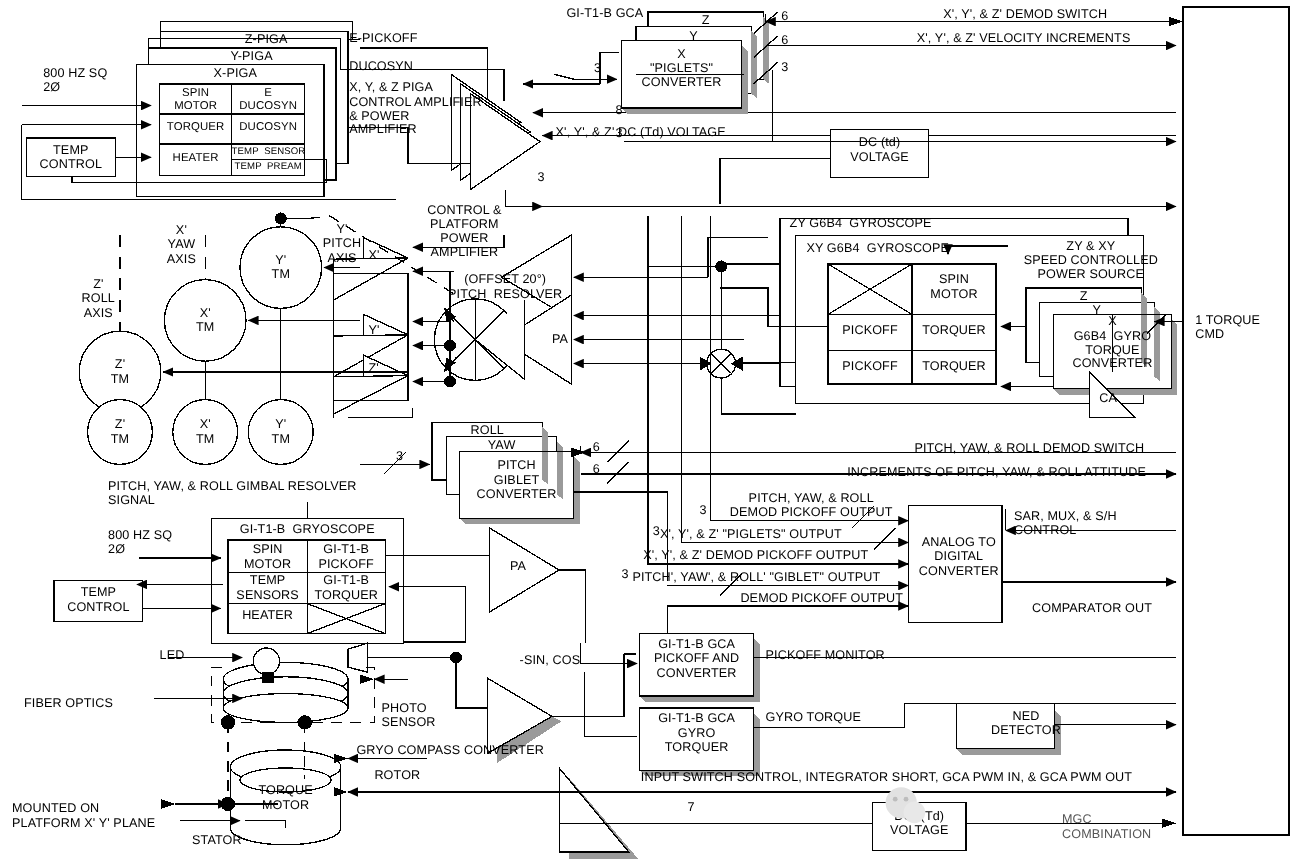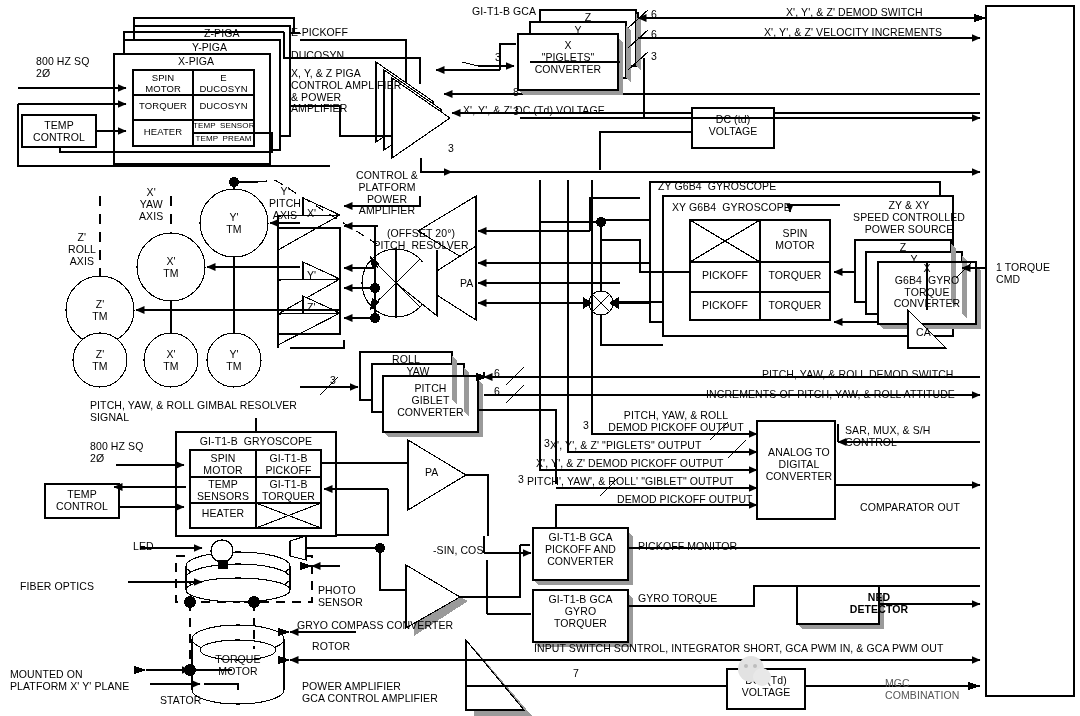--- a/index.html
+++ b/index.html
@@ -523,33 +523,31 @@
 <div class="lbl s10" style="left:20px;top:581px;">FIBER OPTICS</div>
 <div class="lbl s10" style="left:318px;top:565px;margin-top:20px;">PHOTO
 SENSOR</div>
 <div class="lbl s10" style="left:297px;top:620px;">GRYO COMPASS CONVERTER</div>
 <div class="lbl s10" style="left:312px;top:641px;">ROTOR</div>
 <div class="lbl s10 ctr" style="left:206px;top:654px;width:64px;">TORQUE
 MOTOR</div>
 <div class="lbl s10" style="left:160px;top:695px;">STATOR</div>
 <div class="lbl s10" style="left:10px;top:669px;">MOUNTED ON
 PLATFORM X' Y' PLANE</div>
-<div class="lbl s10" style="left:302px;top:681px;">POWER AMPLIFIER
-GCA CONTROL AMPLIFIER</div>
 <div class="lbl s10" style="left:433px;top:545px;">-SIN, COS</div>
 
 <div class="lbl s10 ctr" style="left:533px;top:532px;width:95px;">GI-T1-B GCA
 PICKOFF AND
 CONVERTER</div>
 <div class="lbl s10 ctr" style="left:533px;top:594px;width:95px;">GI-T1-B GCA
 GYRO
 TORQUER</div>
 <div class="lbl s10" style="left:638px;top:541px;">PICKOFF MONITOR</div>
 <div class="lbl s10" style="left:638px;top:593px;">GYRO TORQUE</div>
-<div class="lbl s10 ctr" style="left:838px;top:592px;width:82px;font-weight:bold;">NED
+<div class="lbl s10 ctr" style="left:814px;top:592px;width:82px;">NED
 DETECTOR</div>
 <div class="lbl s10" style="left:534px;top:643px;">INPUT SWITCH SONTROL, INTEGRATOR SHORT, GCA PWM IN, &amp; GCA PWM OUT</div>
 <div class="lbl s10" style="left:573px;top:668px;">7</div>
 <div class="lbl s10 ctr" style="left:727px;top:675px;width:78px;">DO  (Td)
 VOLTAGE</div>
 <div class="lbl s10" style="left:885px;top:678px;color:#555;">MGC
 COMBINATION</div>
 
 <svg style="position:absolute;left:735px;top:655px;" width="40" height="32">
   <circle cx="16" cy="14" r="13" fill="#e2e2e2"></circle>

